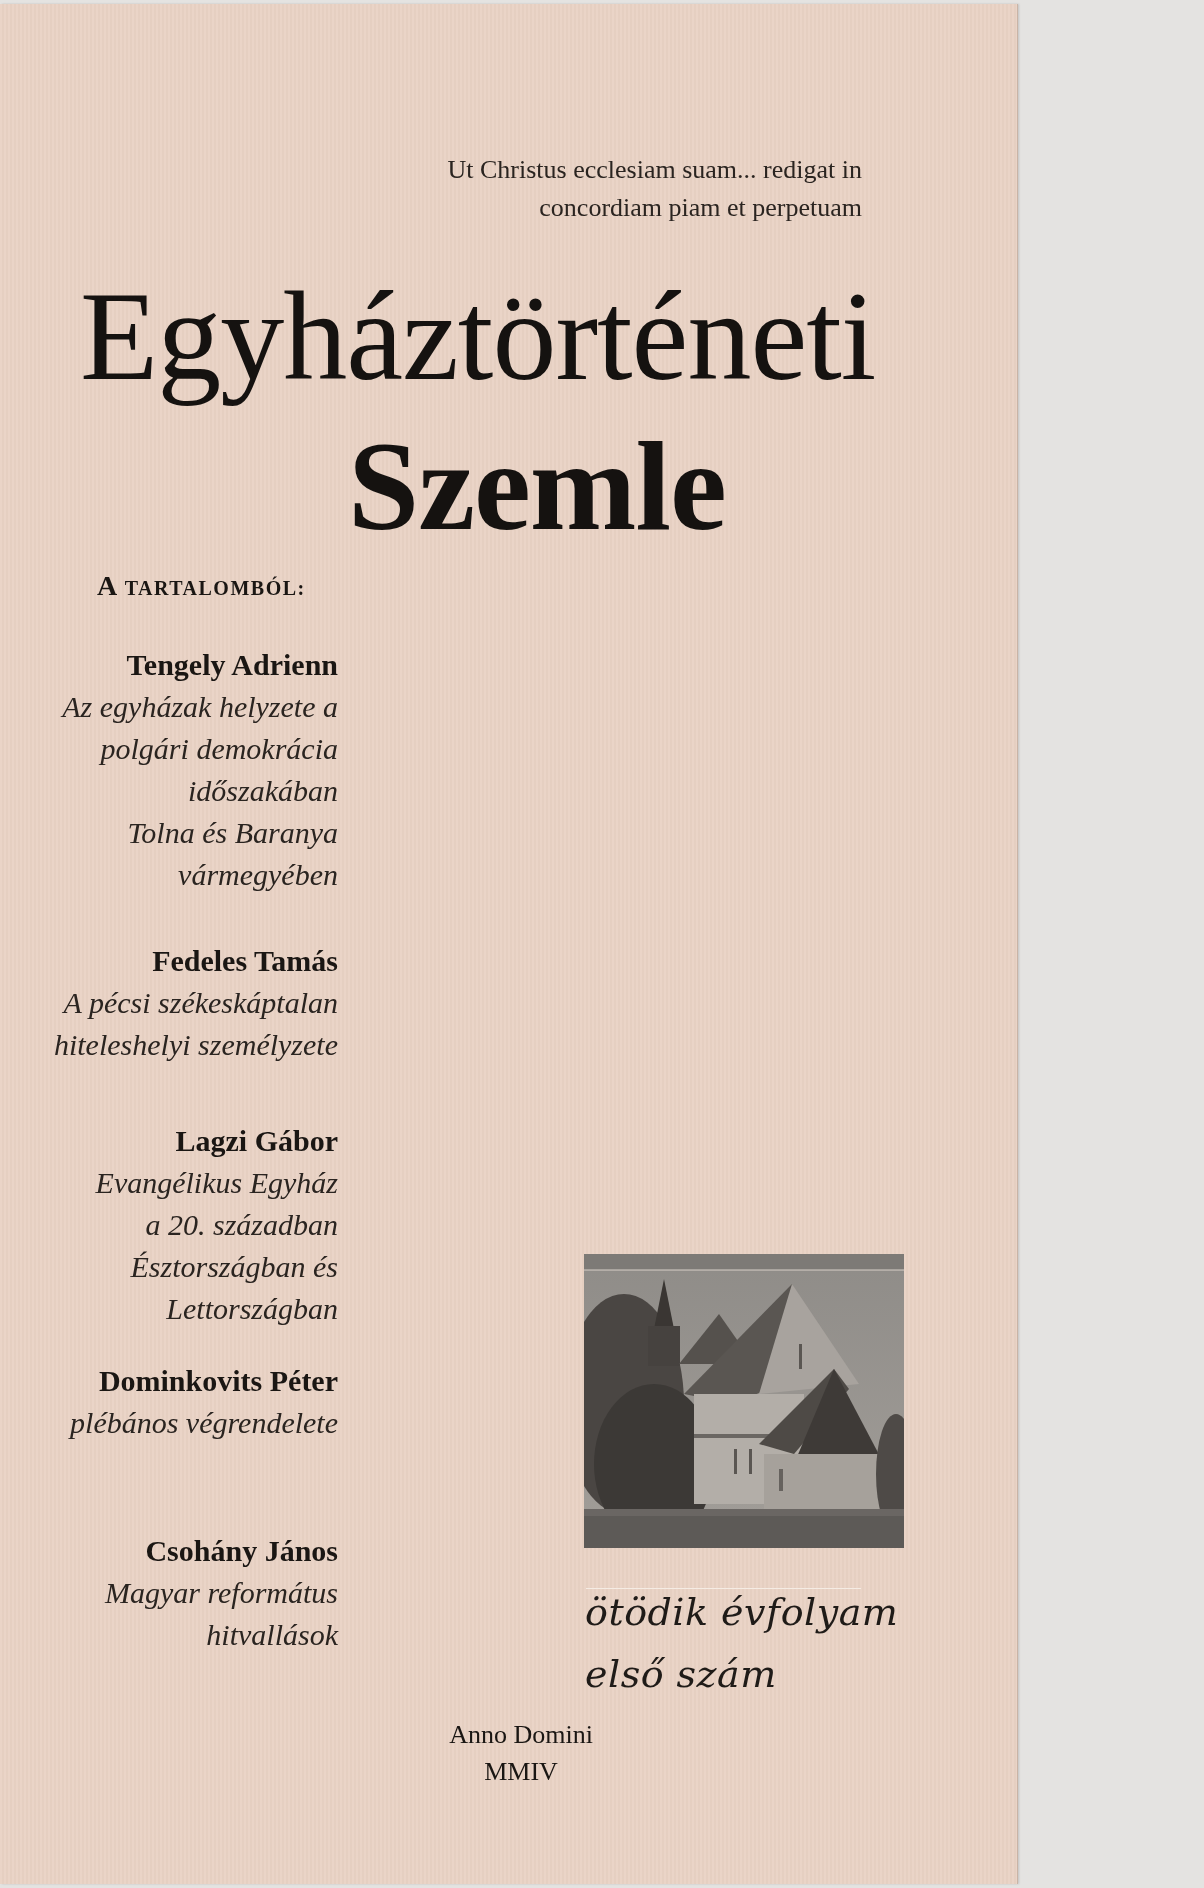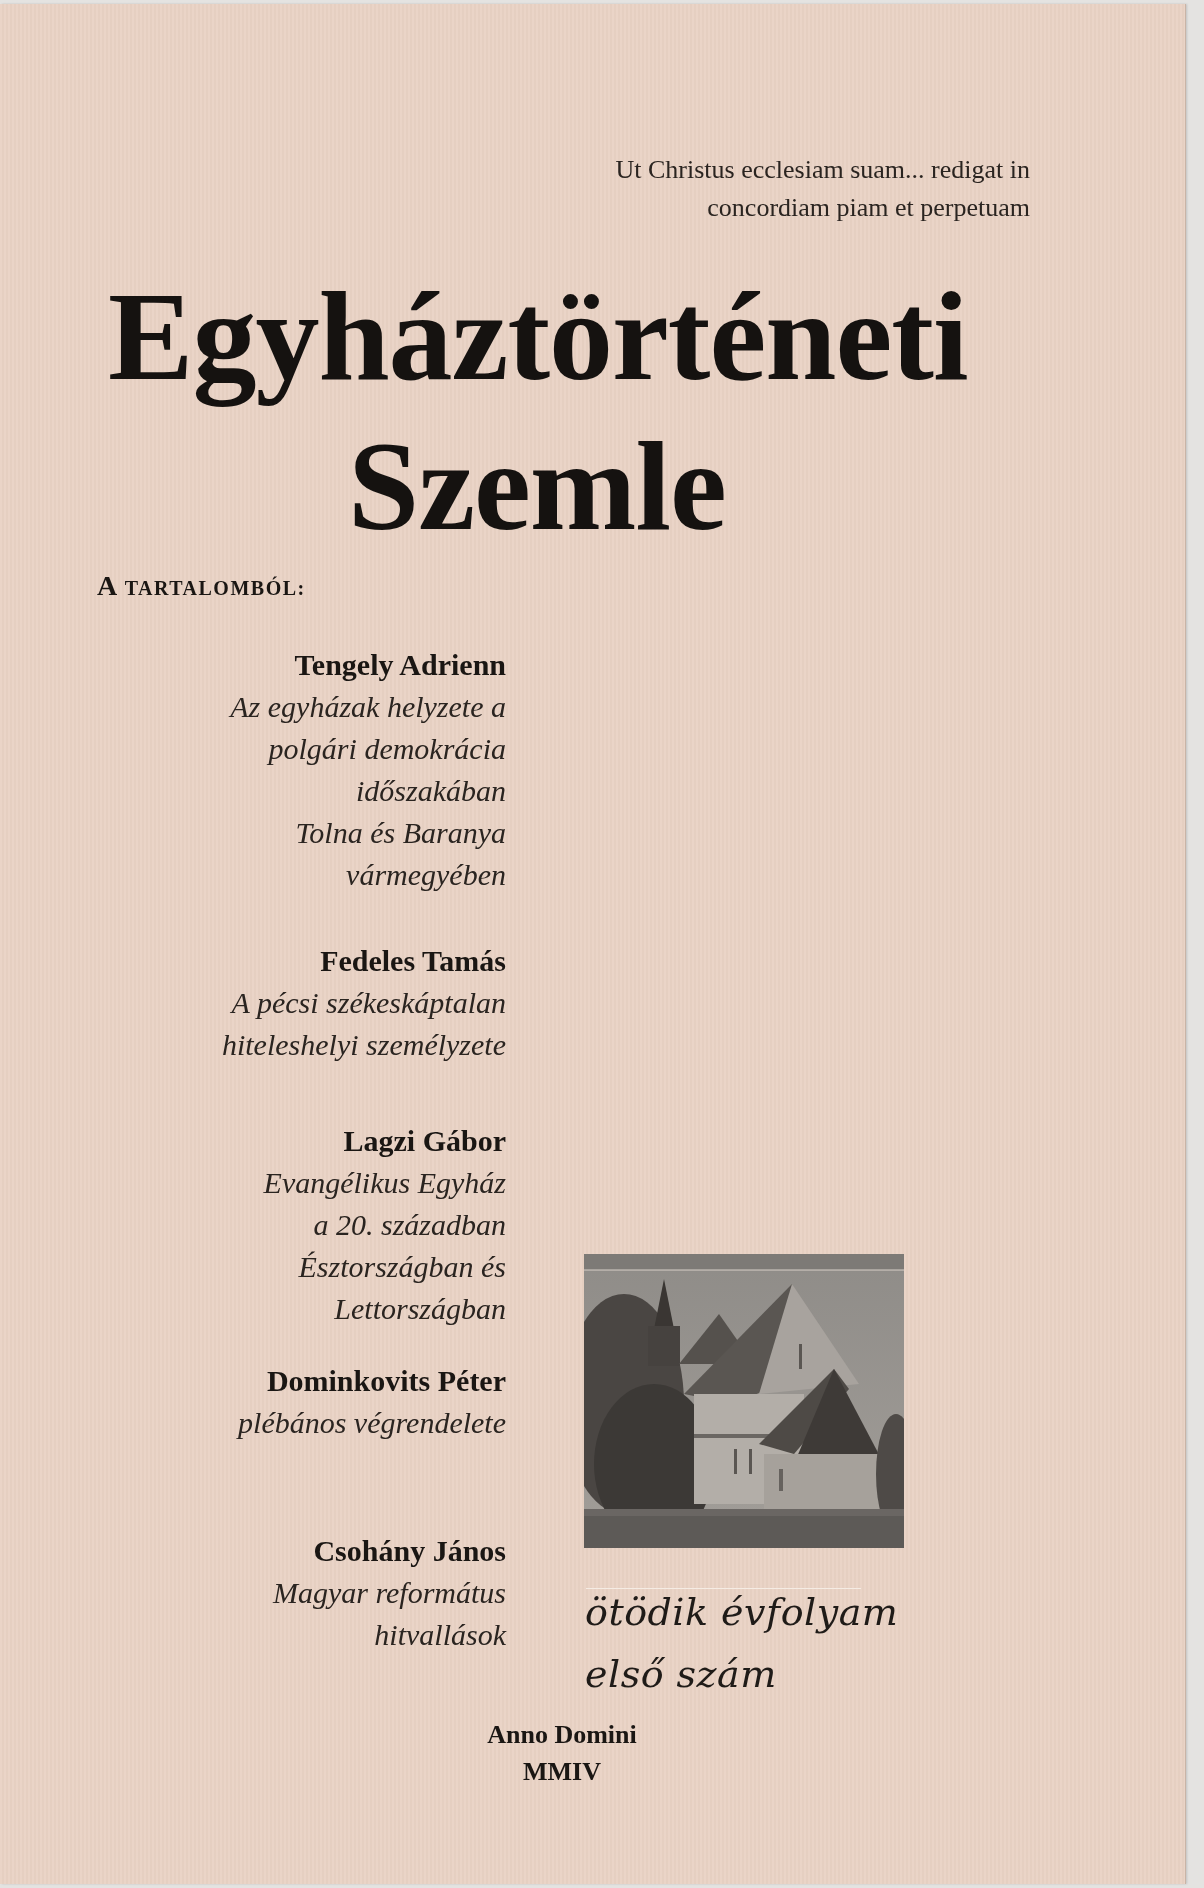--- a/index.html
+++ b/index.html
@@ -3,32 +3,32 @@
 <meta charset="utf-8">
 <style>
   html, body { margin:0; padding:0; }
   body {
     width:1204px; height:1888px; position:relative; overflow:hidden;
     background:#e4e3e1;
     font-family:"Liberation Serif","DejaVu Serif",serif;
     color:#1e1a17;
   }
   .page {
-    position:absolute; left:0; top:4px; width:1185px; height:1880px;
+    position:absolute; left:0; top:4px; width:1017px; height:1880px;
     background:#e9d2c4;
     background-image: repeating-linear-gradient(90deg, rgba(255,255,255,0.05) 0px, rgba(255,255,255,0.05) 2px, rgba(0,0,0,0.015) 2px, rgba(0,0,0,0.015) 4px);
     box-shadow: 1px 0 0 #c9b4a6, 2px 0 2px rgba(0,0,0,0.15);
   }
   .abs { position:absolute; }
   .motto {
     right:155px; top:147px; width:620px; text-align:right;
     font-size:26px; line-height:38px; color:#2a2420;
   }
   .title1 {
-    left:108px; top:262px; font-size:128px; line-height:140px; font-weight:bold;
+    left:80px; top:262px; font-size:128px; line-height:140px; font-weight:normal;
     letter-spacing:-1px; color:#151210; white-space:nowrap;
   }
   .title2 {
     left:348px; top:412px; font-size:128px; line-height:140px; font-weight:bold;
     letter-spacing:-1px; color:#151210; white-space:nowrap;
   }
   .toc-heading {
     left:97px; top:566px; font-size:28px; font-weight:bold; letter-spacing:1px;
     color:#1a1613; white-space:nowrap;
   }
@@ -42,21 +42,21 @@
     left:584px; top:1250px; width:320px; height:294px; overflow:hidden;
     background:#8d8a86;
   }
   .photo svg { display:block; }
   .italic {
     left:585px; font-size:38px; font-style:italic; color:#1f1b18; white-space:nowrap;
     font-family:"DejaVu Serif","Liberation Serif",serif; letter-spacing:0.5px;
   }
   .rule { position:absolute; left:586px; top:1584px; width:275px; height:1px; background:#f5ece4; }
   .footer {
-    left:462px; width:200px; text-align:center; font-size:26px; font-weight:bold; color:#1a1613;
+    left:421px; width:200px; text-align:center; font-size:26px; font-weight:normal; color:#1a1613;
   }
 </style>
 </head>
 <body>
 
 <div class="page">
 
   <div class="abs motto">
     <div>Ut Christus ecclesiam suam... redigat in</div>
     <div>concordiam piam et perpetuam</div>

